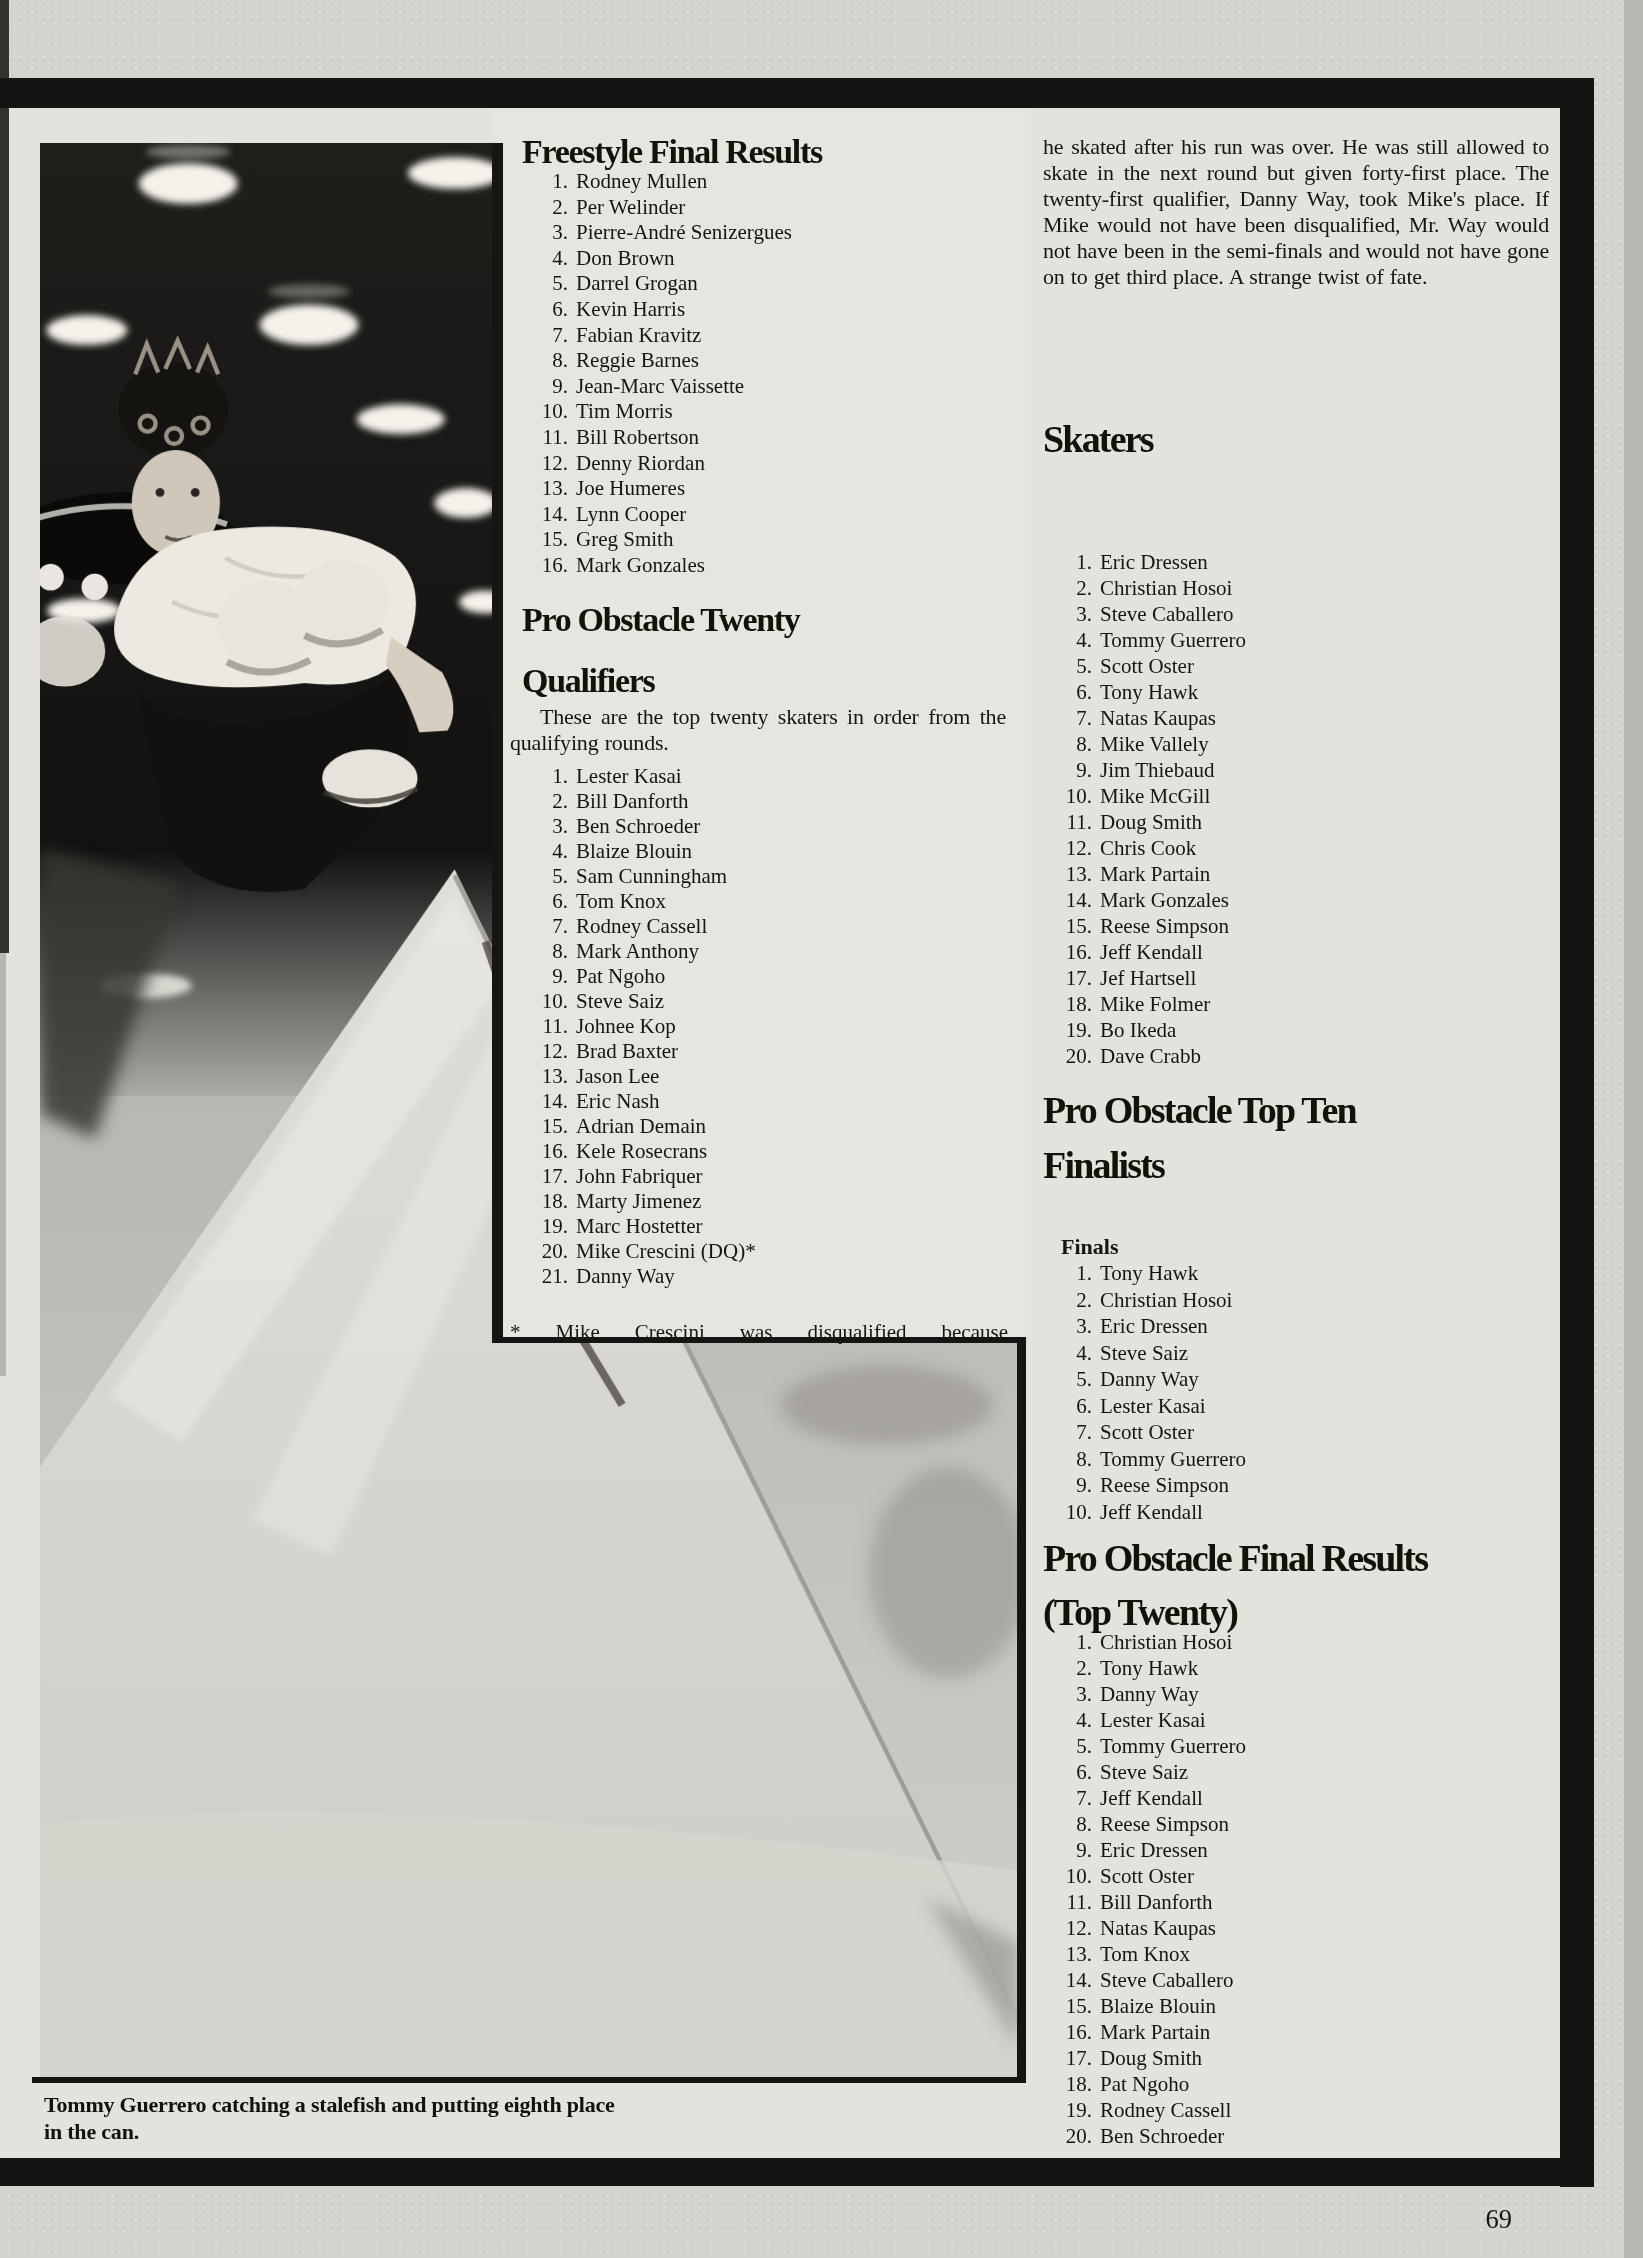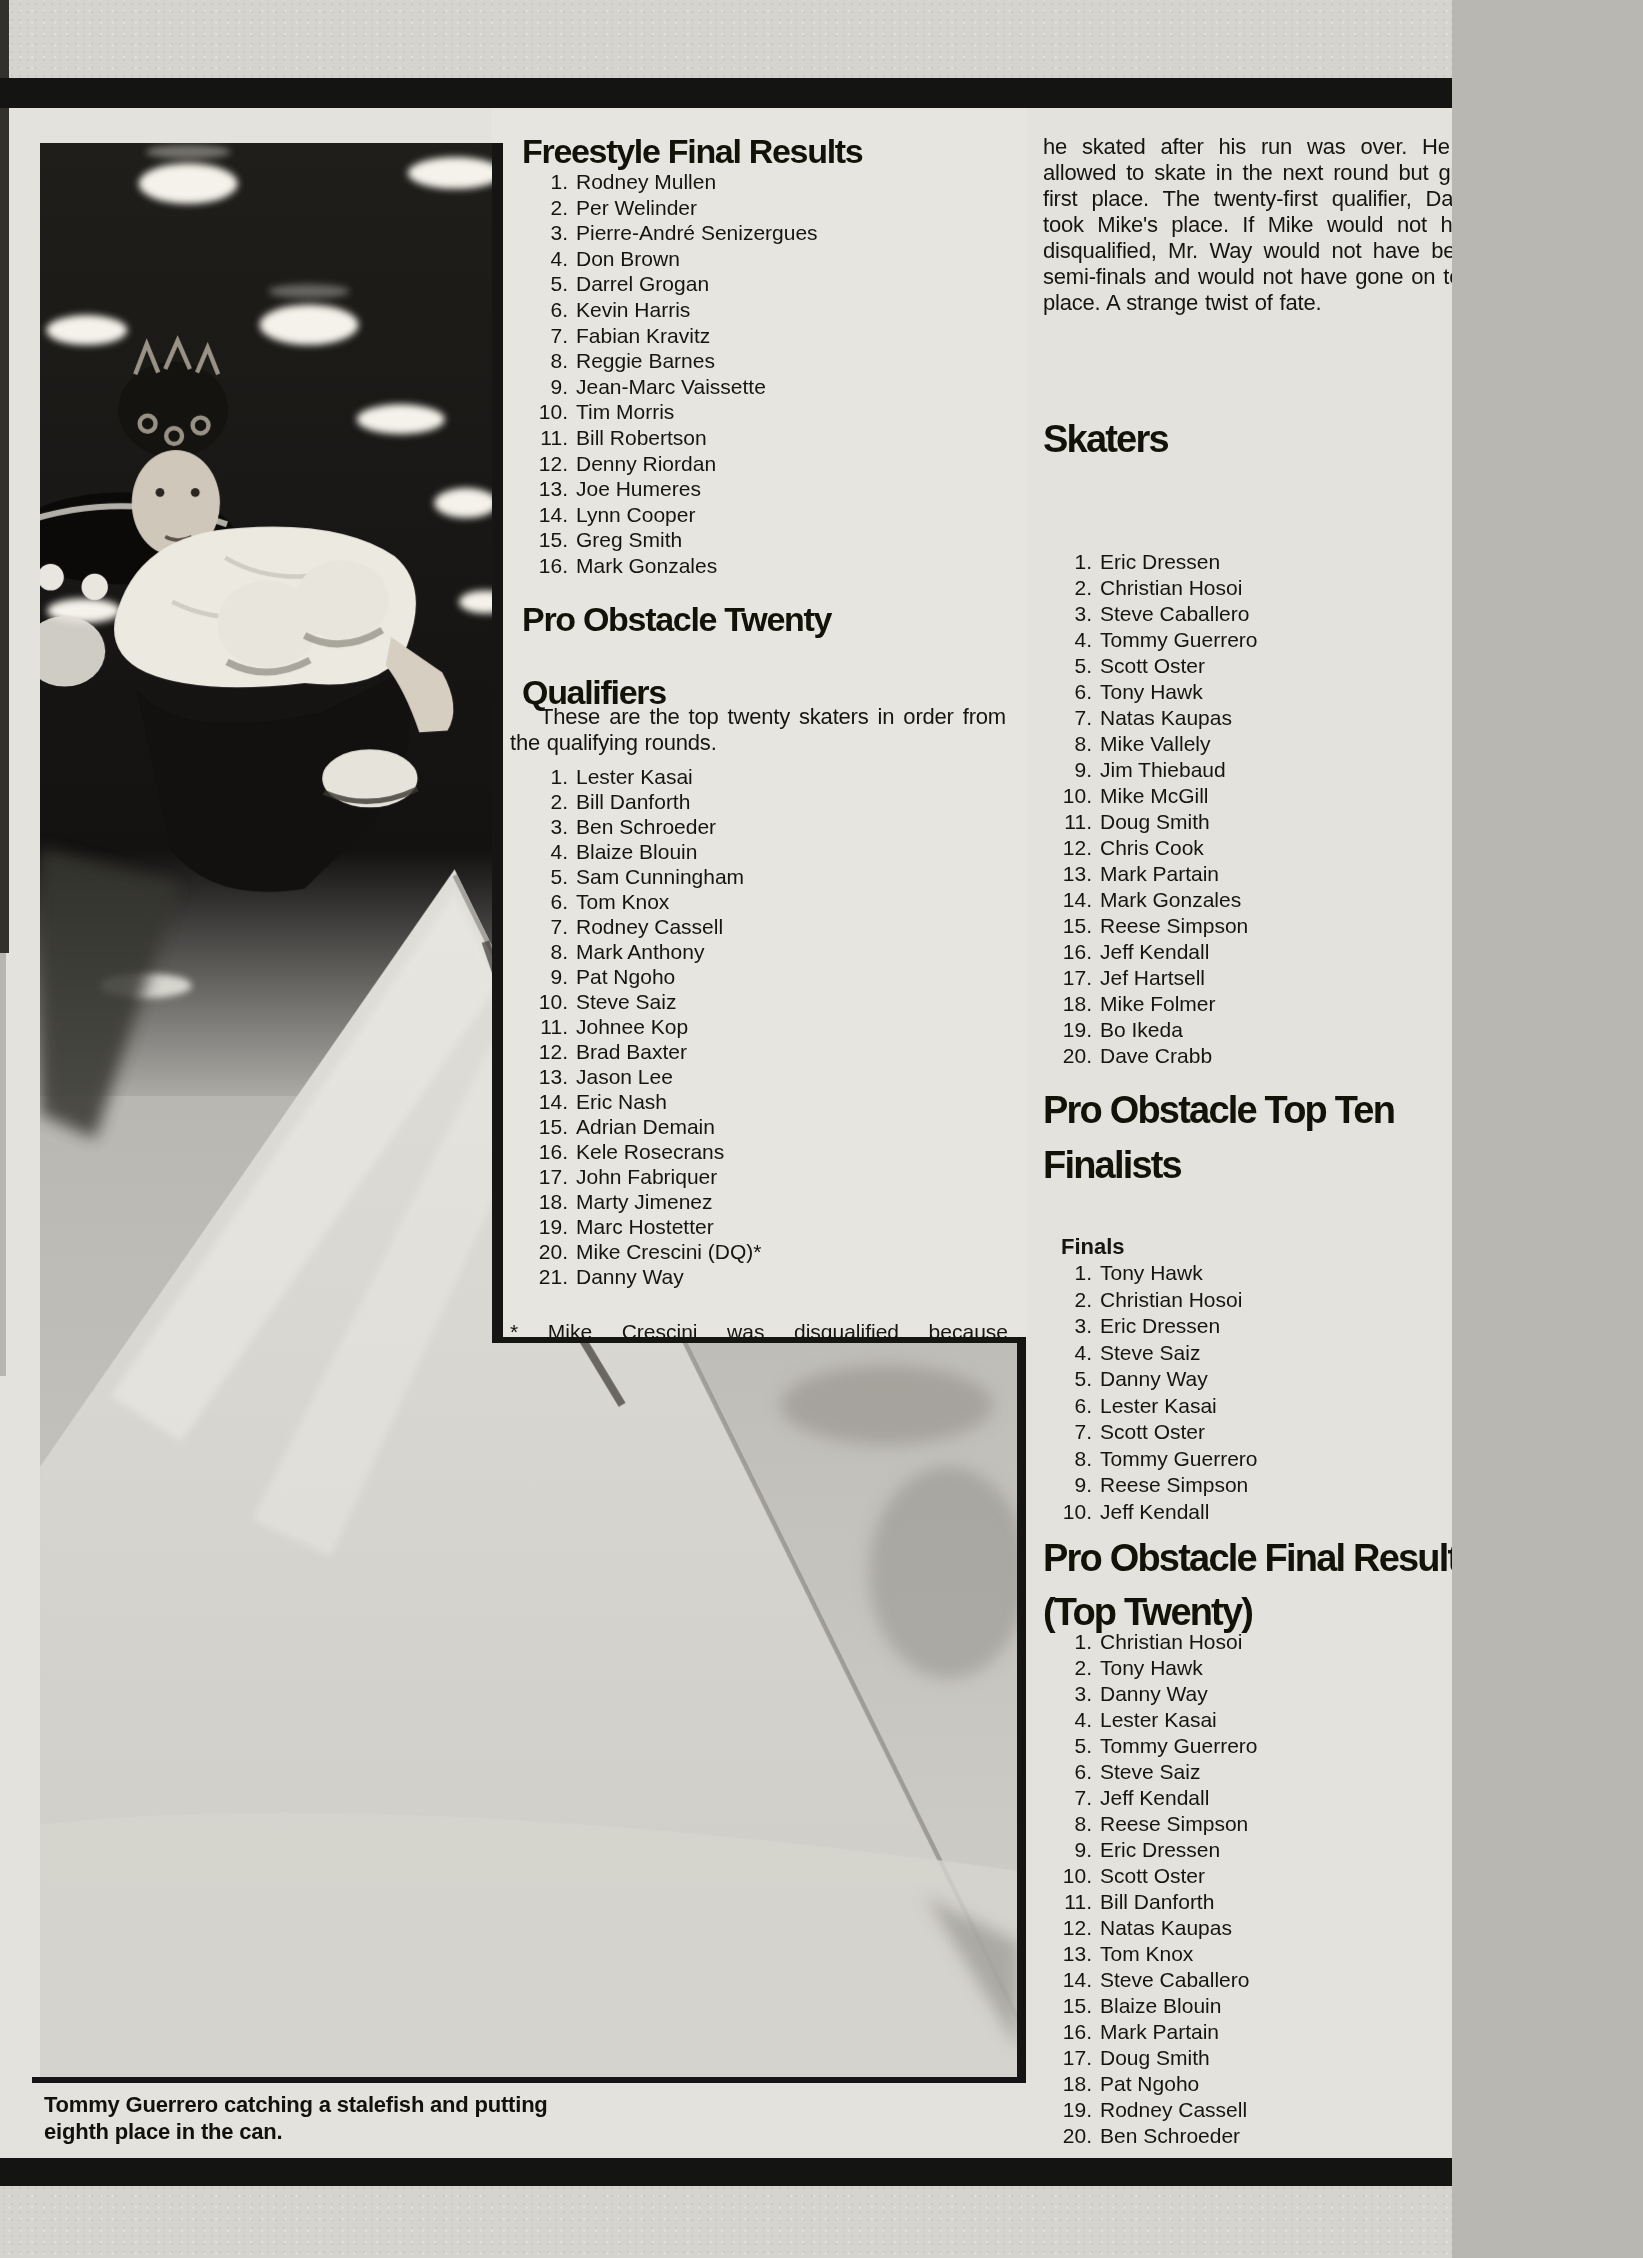--- a/index.html
+++ b/index.html
@@ -1,17 +1,17 @@
 <!DOCTYPE html>
 <html style="font-size:14px"><head>
 <meta charset="utf-8">
 <style>
   html,body{margin:0;padding:0;background:#b9b7b2;}
-  .page{position:relative;width:1452px;height:2258px;overflow:hidden;
-        background:#d6d4cf;font-family:Liberation Sans, sans-serif;color:#17150f;}
+  .page{position:relative;width:1624px;height:2258px;overflow:hidden;
+        background:#d6d4cf;font-family:Liberation Serif, serif;color:#17150f;}
   .paper-noise{background-image:
      radial-gradient(rgba(0,0,0,.05) 0.9px, transparent 1.4px),
      radial-gradient(rgba(255,255,255,.38) 0.9px, transparent 1.4px);
      background-size:8px 8px,11.5px 11.5px;background-position:0 0,3.5px 5.3px;}
   .abs{position:absolute;}
   .bar{position:absolute;background:#141412;}
   .inner{position:absolute;left:0;top:108px;width:1560px;height:2050px;background:#e4e2dc;}
   .textbox{position:absolute;left:492px;top:108px;width:534px;height:1229px;background:#e7e5df;}
   .b-edge{position:absolute;background:#151513;}
   h1,h2,p{margin:0;}
@@ -218,21 +218,21 @@
         <span class="num">15.</span>
         <span class="nm">Greg Smith</span>
       </div>
       <div class="li">
         <span class="num">16.</span>
         <span class="nm">Mark Gonzales</span>
       </div>
     </div>
 
   <h1 class="head head-mid" style="left:522px;top:602px;">Pro Obstacle Twenty</h1>
-  <h1 class="head head-mid" style="left:522px;top:663px;margin-top:12px;">Qualifiers</h1>
+  <h1 class="head head-mid" style="left:522px;top:663px;">Qualifiers</h1>
   <p class="body-txt indent" style="left:510px;top:704px;width:496px;">These are the top twenty skaters in order from the qualifying rounds.</p>
   <div class="list" style="left:510px;top:764px;line-height:25px;">
       <div class="li">
         <span class="num">1.</span>
         <span class="nm">Lester Kasai</span>
       </div>
       <div class="li">
         <span class="num">2.</span>
         <span class="nm">Bill Danforth</span>
       </div>

